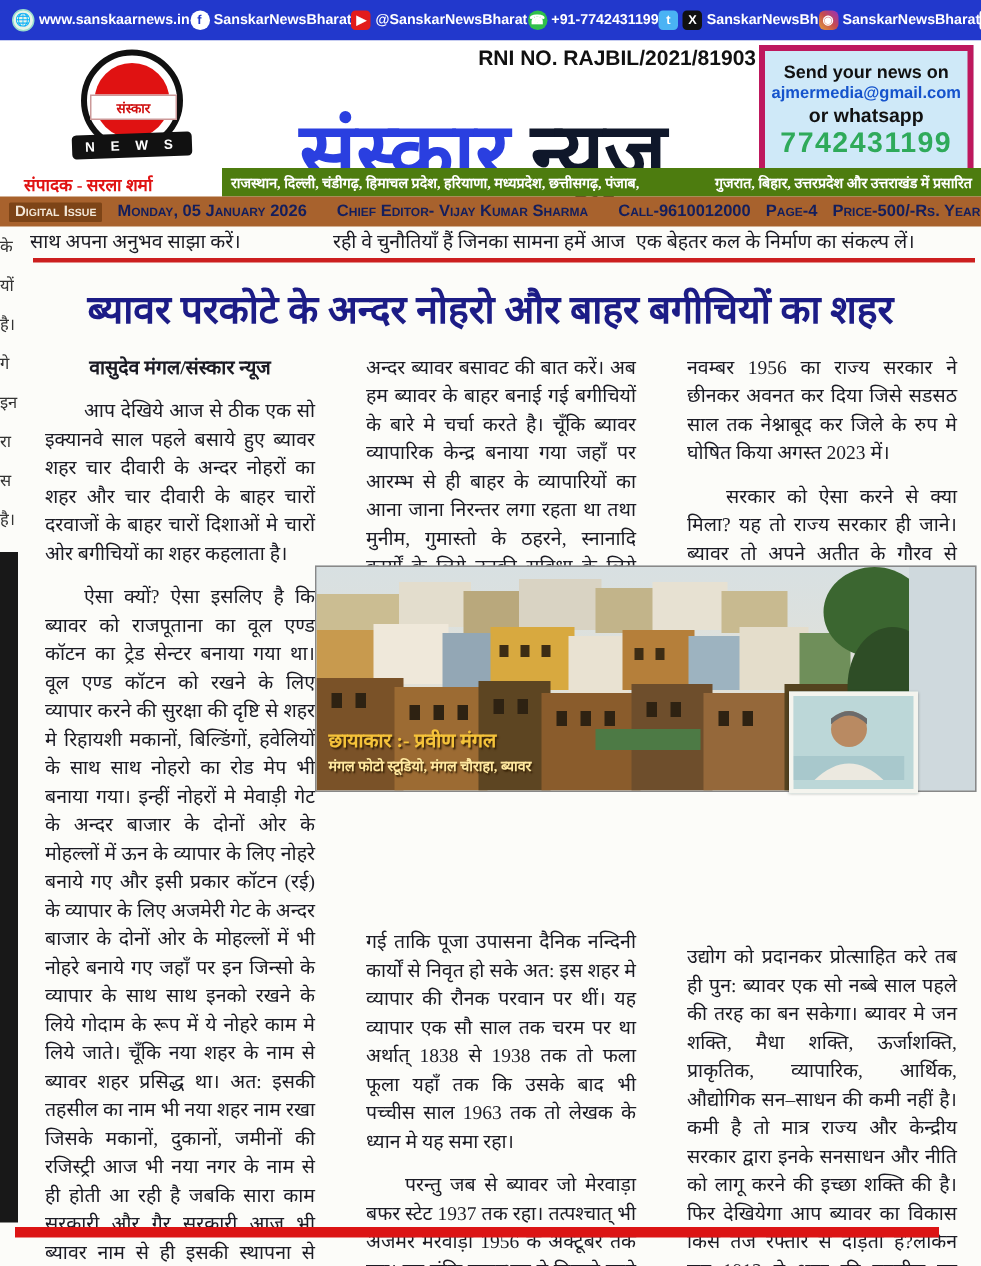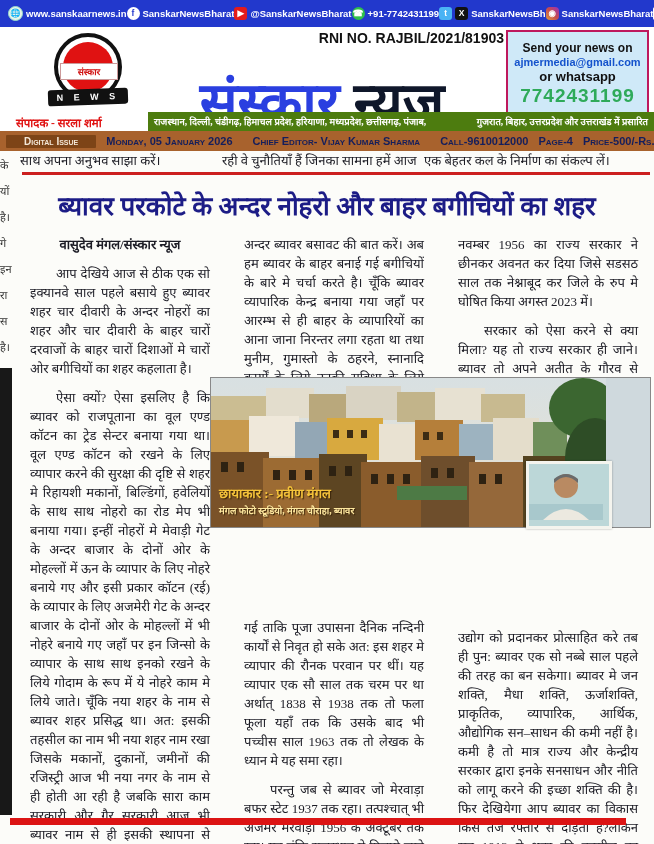--- a/index.html
+++ b/index.html
@@ -37,37 +37,37 @@
                justify-content:center;color:#fff;font-size:9px;font-weight:bold;letter-spacing:4px;}
   .editor{left:16px;top:113.5px;width:132px;height:17px;color:#e01212;font-weight:bold;
           font-size:11.5px;display:flex;align-items:center;font-family:"Liberation Serif",serif;}
   .mast-title{left:140px;top:40px;width:364px;height:72px;display:flex;align-items:center;
               justify-content:center;gap:14px;font-family:"Liberation Serif",serif;font-weight:bold;
               font-size:56px;line-height:1;white-space:nowrap;}
   .mast-blue{color:#2a3fe0;}
   .mast-red{color:#0f172a;}
   .rni{left:300px;top:3px;width:204px;height:16px;color:#111;font-weight:bold;font-size:14px;
        text-align:right;}
-  .newsbox{left:506px;top:3px;width:143px;height:88px;background:#cfe9f8;border:2px solid #be185d;
+  .newsbox{left:506px;top:3px;width:143px;height:88px;background:#cfe9f8;border:4px solid #be185d;
            box-sizing:border-box;display:flex;flex-direction:column;align-items:center;
            justify-content:center;gap:1px;}
   .nb1{color:#111;font-weight:bold;font-size:12px;}
   .nb-email{color:#1553cc;font-weight:bold;font-size:11px;}
   .nb2{color:#111;font-weight:bold;font-size:13px;}
   .nb-phone{color:#2faa5a;font-weight:bold;font-size:19px;letter-spacing:1px;}
 
   
   .regionbar{left:148px;top:112px;width:506px;height:19px;background:#4d7c0f;color:#fff;
              display:flex;align-items:center;justify-content:space-between;padding:0 6px;
              box-sizing:border-box;font-size:9.5px;font-weight:bold;white-space:nowrap;
              font-family:"Liberation Serif",serif;}
   .infobar{left:0;top:131px;width:654px;height:20px;background:#a8622d;display:flex;
            align-items:center;padding:0 6px;box-sizing:border-box;gap:10px;
            font-variant:small-caps;color:#141e5c;font-weight:bold;font-size:11px;white-space:nowrap;}
-  .di-badge{background:#7d4417;color:#f3e7d7;padding:1px 18px;font-size:10px;border-radius:1px;}
+  .di-badge{background:#7d4417;color:#f3e7d7;padding:1px 4px;font-size:10px;border-radius:1px;}
   .ib-sp{flex:1;}
 
   
   .edge-frag{left:0;top:152px;width:15px;color:#333;font-size:11px;line-height:26px;
              white-space:pre-line;font-family:"Liberation Serif",serif;}
   .edge-strip{left:0;top:368px;width:12px;height:447px;background:#181818;}
 
   
   .content{left:0;top:151px;width:654px;}
   .prevline{display:flex;padding-left:20px;padding-right:6px;gap:2px;

